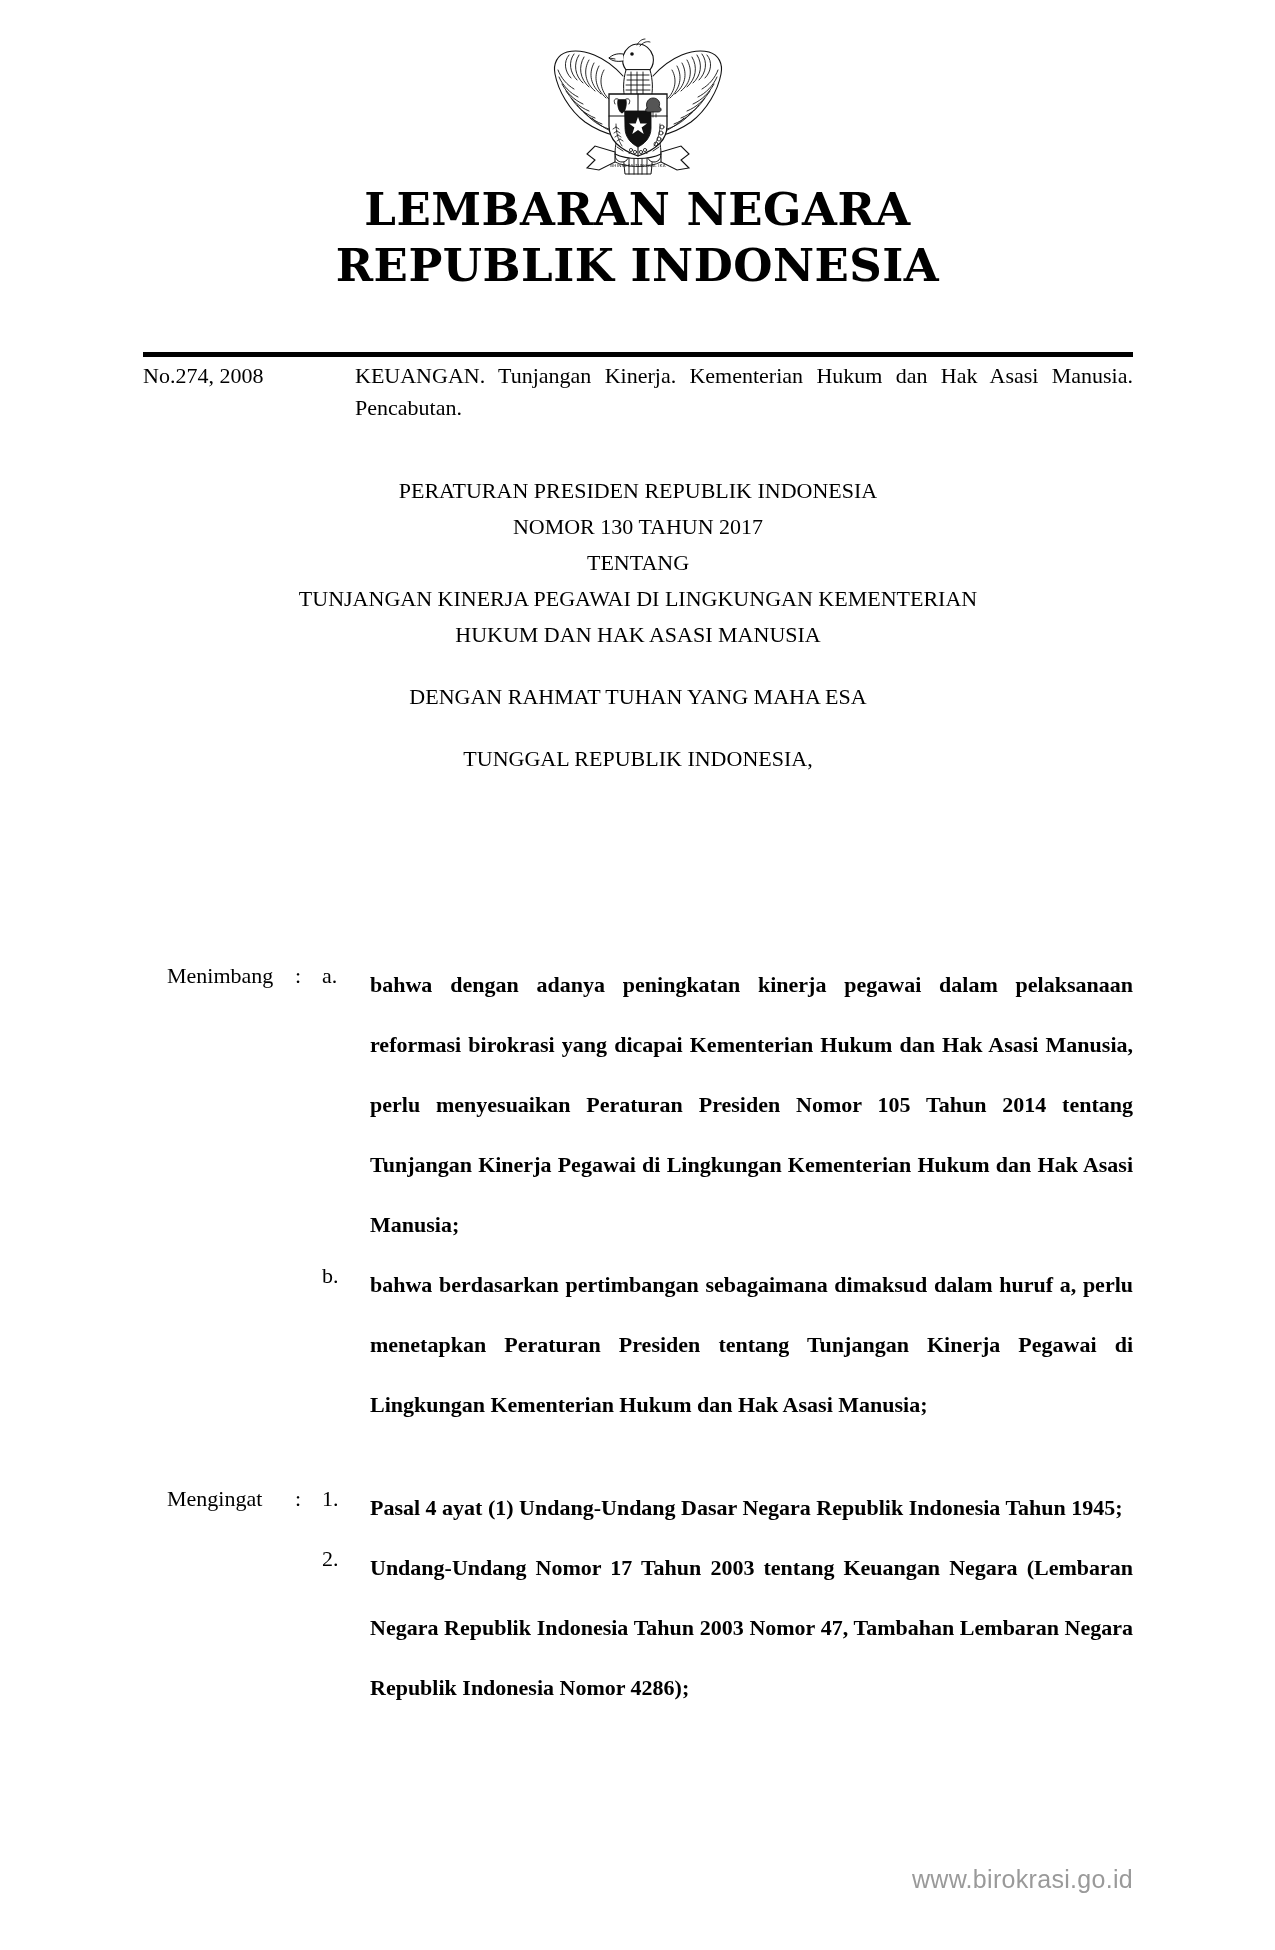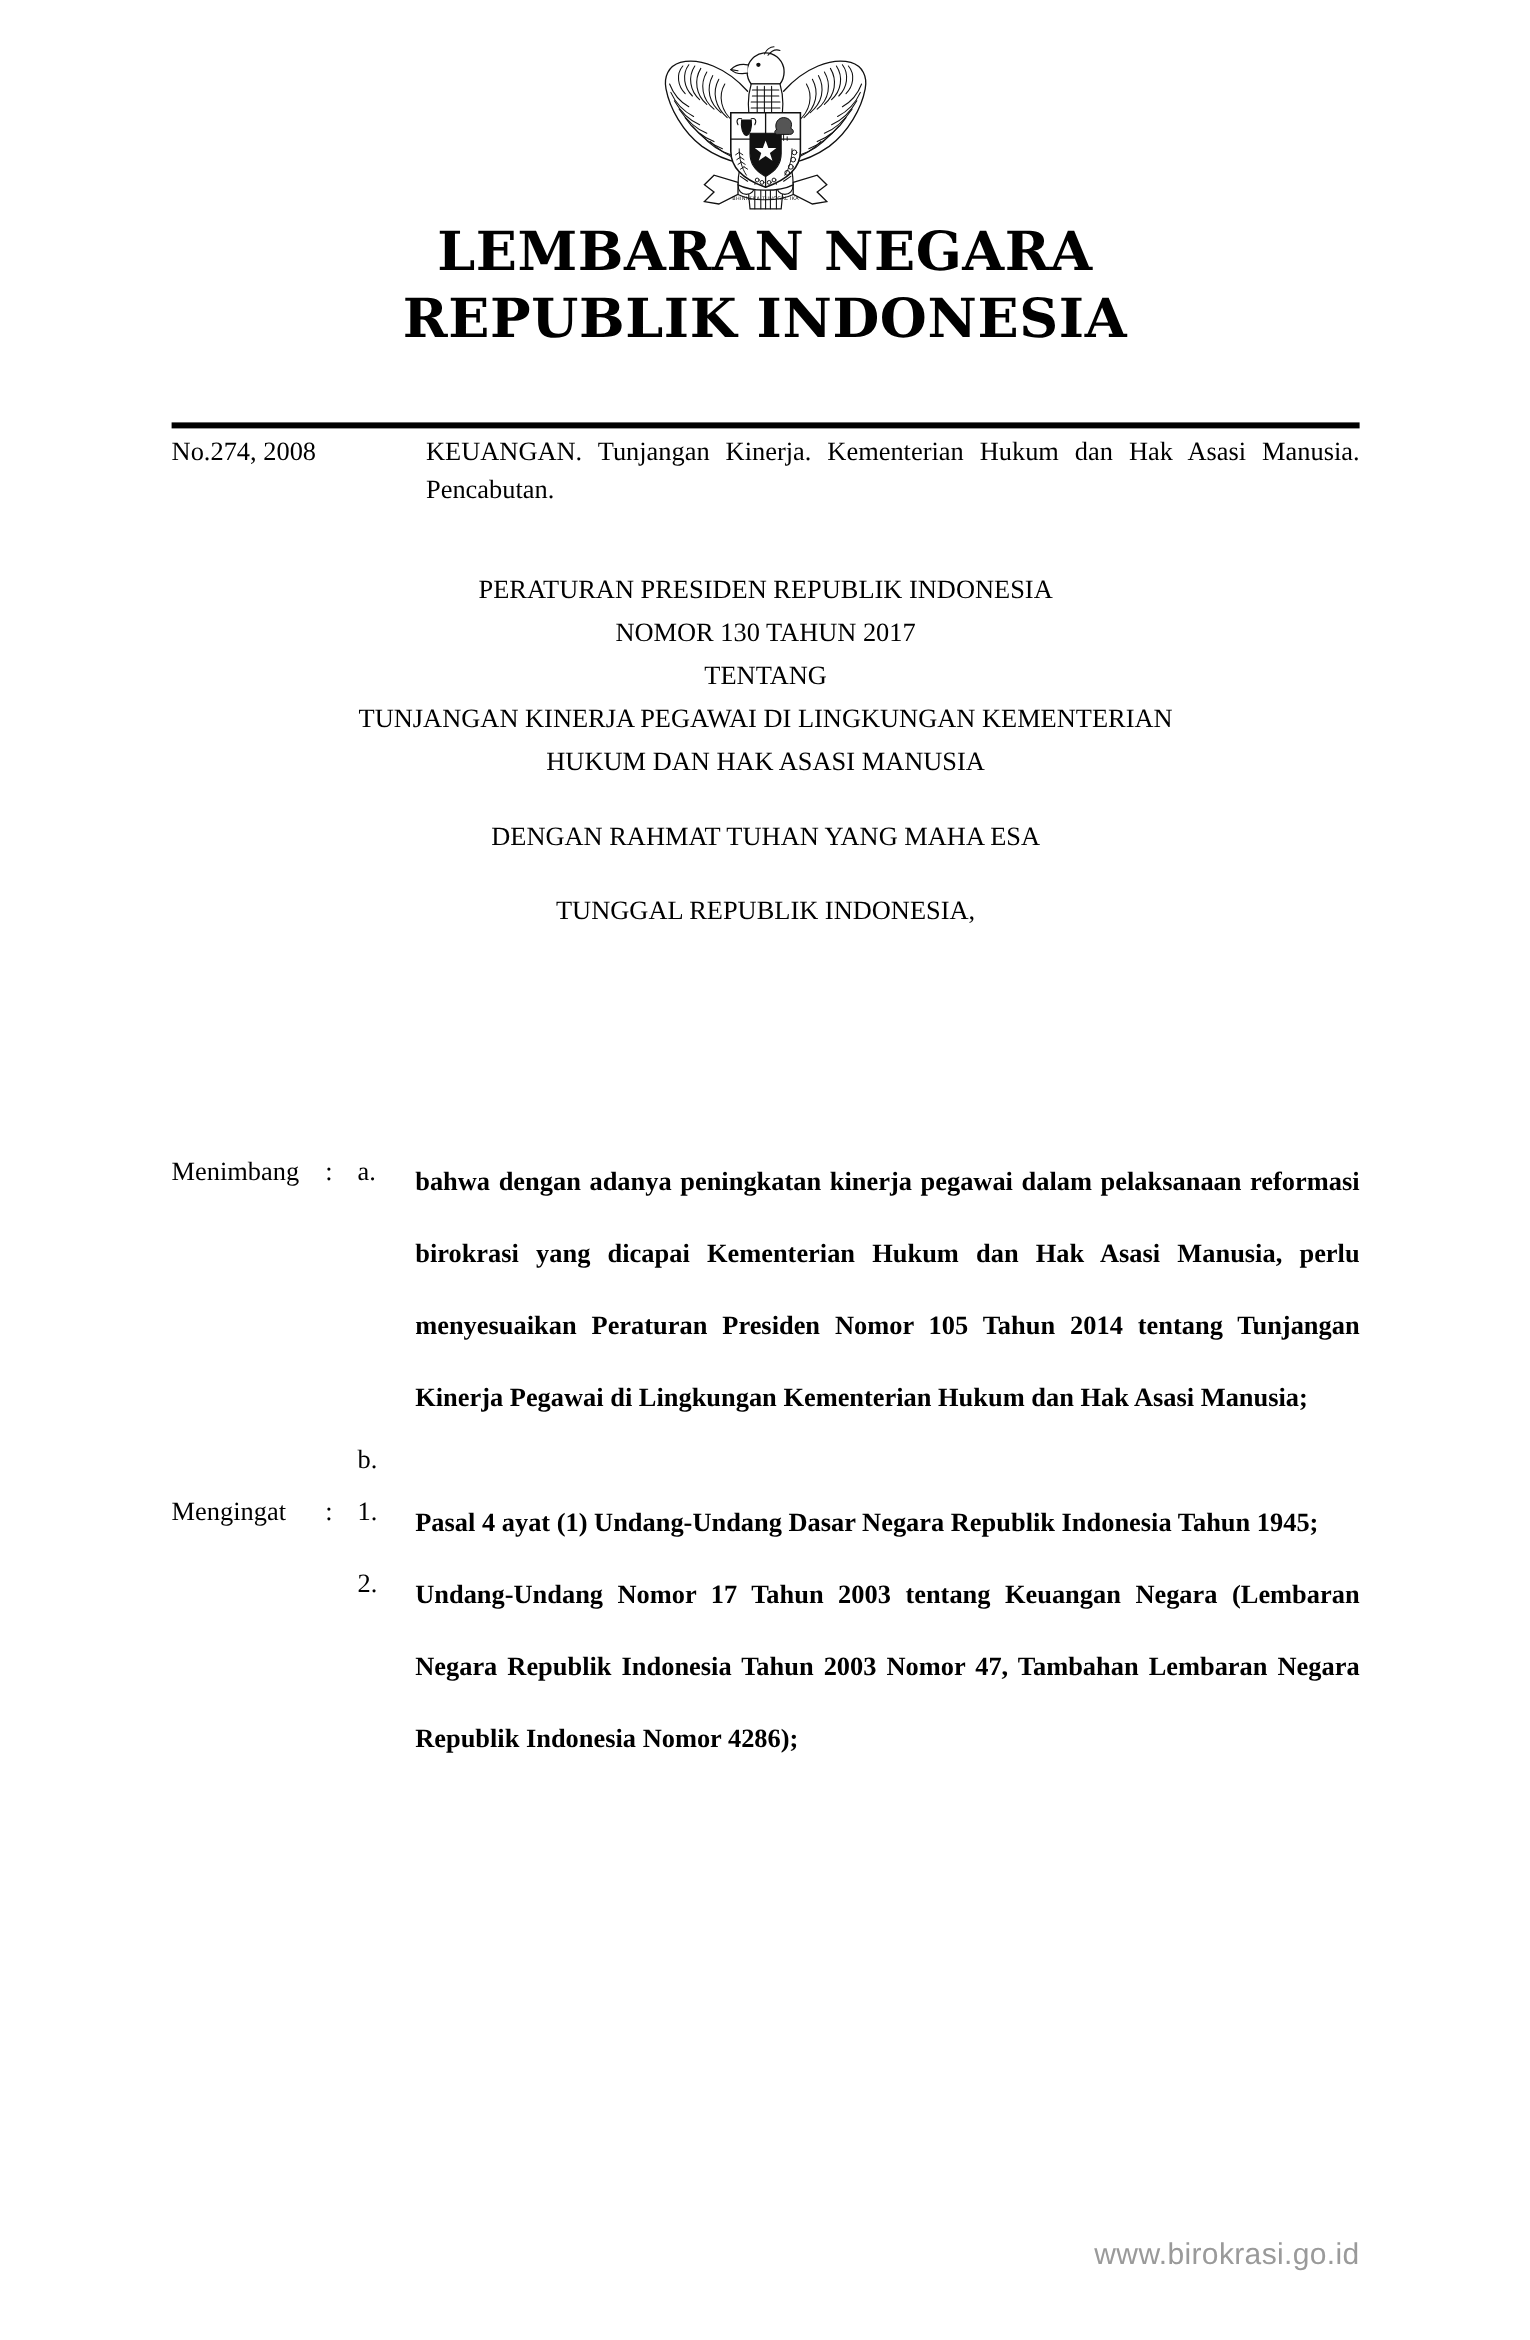--- a/index.html
+++ b/index.html
@@ -100,20 +100,21 @@
     top: 955px;
     left: 143px;
     width: 990px;
   }
   .clause-group { position: relative; }
   .clause-group + .clause-group { margin-top: 43px; }
 
   .clause-row {
     position: relative;
     min-height: 1px;
+    margin-left: 24px;
   }
   .clause-label {
     position: absolute;
     left: 0;
     top: 0;
     width: 120px;
     font-size: 22px;
     line-height: 42px;
     white-space: nowrap;
   }
@@ -295,20 +296,21 @@
 
   <div class="clause-group">
     <div class="clause-row">
       <div class="clause-label">Menimbang</div>
       <div class="clause-colon">:</div>
       <div class="clause-marker">a.</div>
       <div class="clause-text">bahwa dengan adanya peningkatan kinerja pegawai dalam pelaksanaan reformasi birokrasi yang dicapai Kementerian Hukum dan Hak Asasi Manusia, perlu menyesuaikan Peraturan Presiden Nomor 105 Tahun 2014 tentang Tunjangan Kinerja Pegawai di Lingkungan Kementerian Hukum dan Hak Asasi Manusia;</div>
     </div>
     <div class="clause-row">
       <div class="clause-marker">b.</div>
+      <div class="clause-text">bahwa berdasarkan pertimbangan sebagaimana dimaksud dalam huruf a, perlu menetapkan Peraturan Presiden tentang Tunjangan Kinerja Pegawai di Lingkungan Kementerian Hukum dan Hak Asasi Manusia;</div>
     </div>
   </div>
 
   <div class="clause-group">
     <div class="clause-row">
       <div class="clause-label">Mengingat</div>
       <div class="clause-colon">:</div>
       <div class="clause-marker">1.</div>
       <div class="clause-text">Pasal 4 ayat (1) Undang-Undang Dasar Negara Republik Indonesia Tahun 1945;</div>
     </div>

